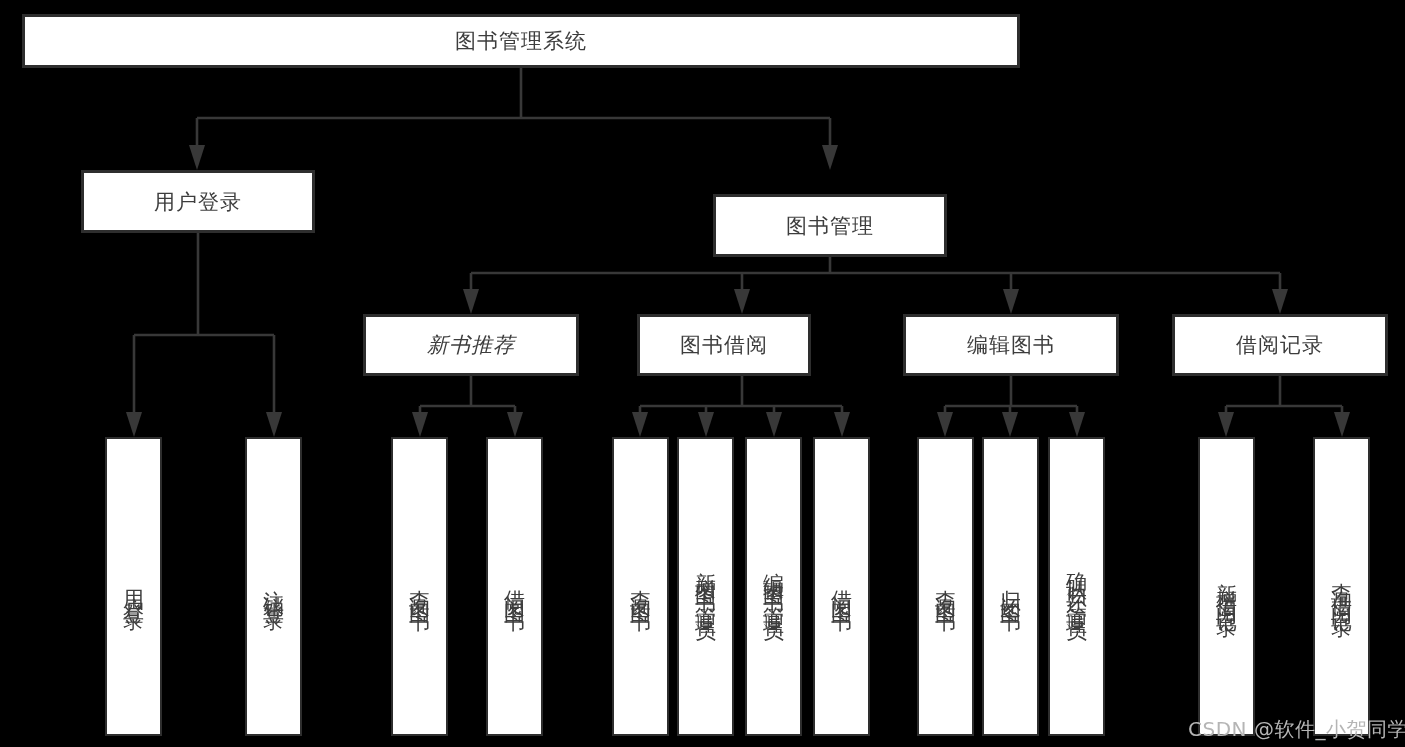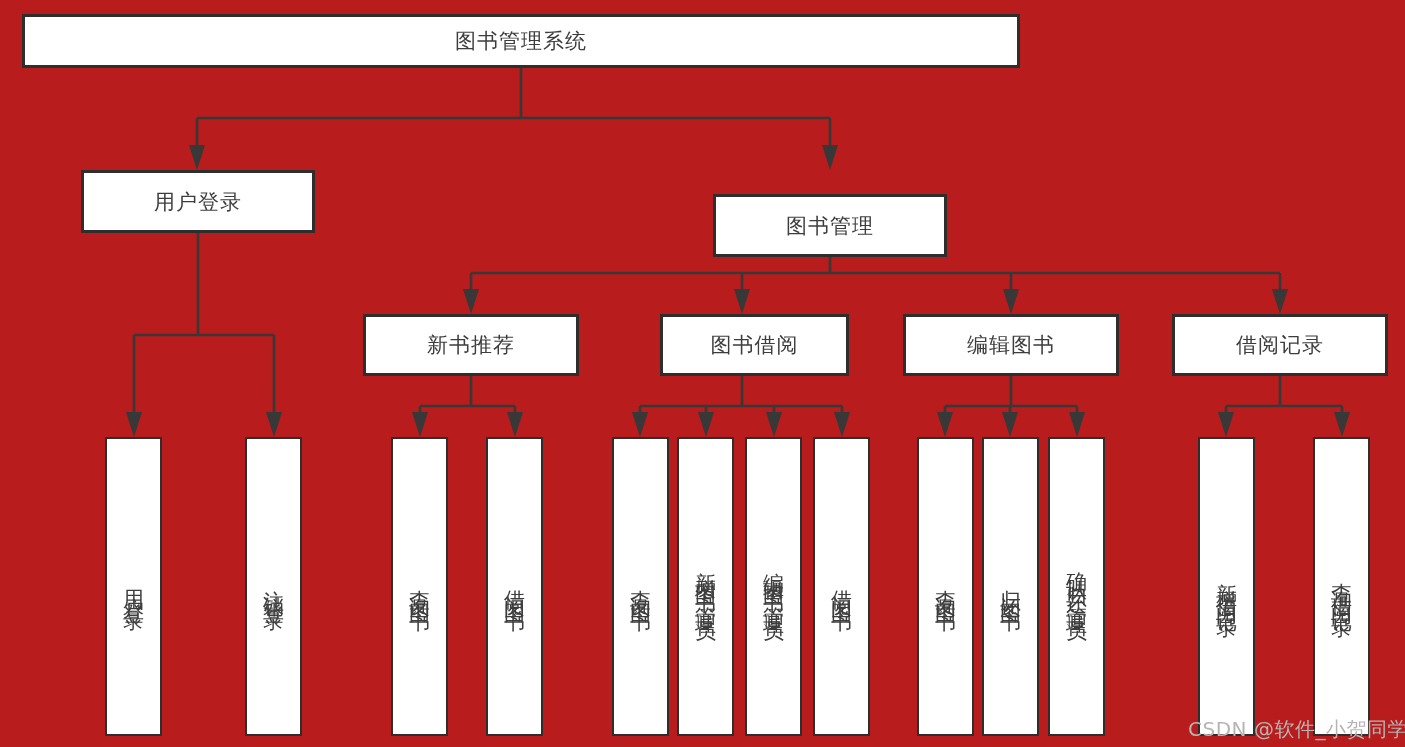--- a/index.html
+++ b/index.html
@@ -5,21 +5,21 @@
   html, body {
     margin: 0;
     padding: 0;
     background: #ffffff;
     font-family: "DejaVu Sans", "Liberation Sans", sans-serif;
   }
   .canvas {
     position: relative;
     width: 1405px;
     height: 747px;
-    background: #b91c1c;
+    background: #000000;
     overflow: hidden;
   }
   .connectors {
     position: absolute;
     left: 0;
     top: 0;
     z-index: 1;
   }
   .node {
     position: absolute;
@@ -31,22 +31,22 @@
     align-items: center;
     justify-content: center;
     font-size: 21px;
     z-index: 2;
     letter-spacing: 1px;
   }
   .root  { left: 22px;  top: 14px;  width: 998px; height: 54px; }
   .lvl2a { left: 81px;  top: 170px; width: 234px; height: 63px; }
   .lvl2b { left: 713px; top: 170px; width: 234px; height: 63px; margin-top: 24px; }
   .lvl3  { top: 314px; height: 62px; width: 216px; }
-  .l3a { left: 363px; }
-  .l3b { left: 660px; width: 189px; }
+  .l3a { left: 363px; font-style: italic; }
+  .l3b { left: 637px; width: 174px; }
   .l3c { left: 903px; }
   .l3d { left: 1172px; font-family: Liberation Serif, serif; }
   .leaf {
     top: 437px;
     width: 57px;
     height: 299px;
     border-width: 2.5px;
     writing-mode: vertical-rl;
     text-orientation: mixed;
     font-size: 21px;

